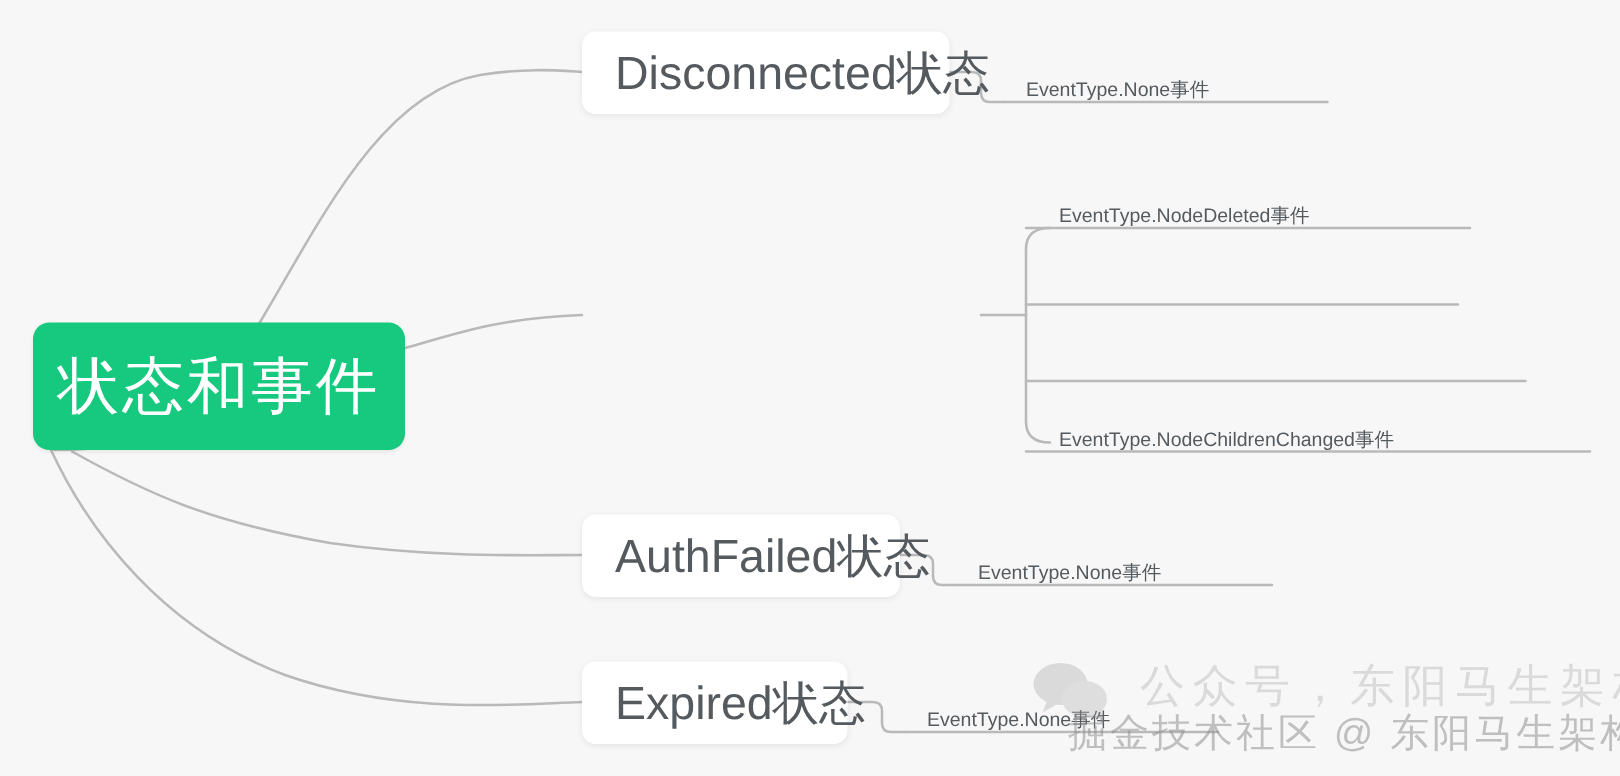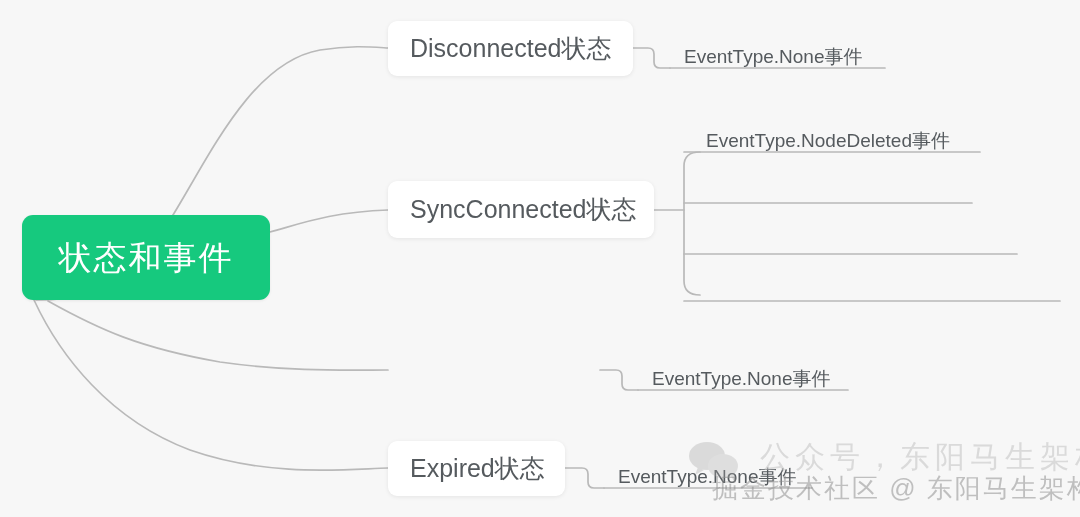--- a/index.html
+++ b/index.html
@@ -37,56 +37,56 @@
     height: 85px;
     background: #16c97e;
     border-radius: 11px;
     display: flex;
     align-items: center;
     justify-content: center;
     box-shadow: 0 1px 3px rgba(0,0,0,0.07);
   }
   .root-node .root-label {
     color: #ffffff;
-    font-size: 33px;
+    font-size: 41px;
     letter-spacing: 2px;
     line-height: 1;
     font-weight: 400;
   }
 
   
   .branch-node {
     position: absolute;
     background: #ffffff;
     border-radius: 9px;
     display: flex;
     align-items: center;
     box-shadow: 0 1px 4px rgba(0,0,0,0.08);
     box-sizing: border-box;
     padding: 0 22px;
   }
   .branch-node .branch-label {
     color: #555a5e;
-    font-size: 25px;
+    font-size: 31px;
     line-height: 1;
     white-space: nowrap;
   }
 
   
   .leaf-node {
     position: absolute;
     display: flex;
     align-items: flex-end;
     box-sizing: border-box;
     padding-left: 22px;
     padding-bottom: 4px;
   }
   .leaf-node .leaf-label {
     color: #555a5e;
-    font-size: 19px;
+    font-size: 13px;
     line-height: 1;
     white-space: nowrap;
   }
 
   
   .wm-big {
     position: absolute;
     white-space: nowrap;
     color: #c9c9c9;
     font-size: 30px;
@@ -154,28 +154,31 @@
     <span class="root-label">状态和事件</span>
   </div>
 
   <div class="branch-node" style="left:388px; top:21px; width:245px; height:55px;">
     <span class="branch-label">Disconnected状态</span>
   </div>
   <div class="leaf-node" style="left:662px; top:28px; width:228px; height:42px;">
     <span class="leaf-label">EventType.None事件</span>
   </div>
 
-  <div class="branch-node" style="left:388px; top:181px; width:266px; height:57px;">
-    <span class="branch-label">SyncConnected状态</span>
-  </div>
 
   <div class="leaf-node" style="left:684px; top:112px; width:300px; height:42px;">
     <span class="leaf-label">EventType.NodeDeleted事件</span>
   </div>
+  <div class="leaf-node" style="left:684px; top:261px; width:380px; height:42px;">
+    <span class="leaf-label">EventType.NodeChildrenChanged事件</span>
+  </div>
 
+  <div class="branch-node" style="left:388px; top:343px; width:212px; height:55px;">
+    <span class="branch-label">AuthFailed状态</span>
+  </div>
   <div class="leaf-node" style="left:630px; top:350px; width:228px; height:42px;">
     <span class="leaf-label">EventType.None事件</span>
   </div>
 
   <div class="branch-node" style="left:388px; top:441px; width:177px; height:55px;">
     <span class="branch-label">Expired状态</span>
   </div>
   <div class="leaf-node" style="left:596px; top:448px; width:228px; height:42px;">
     <span class="leaf-label">EventType.None事件</span>
   </div>

